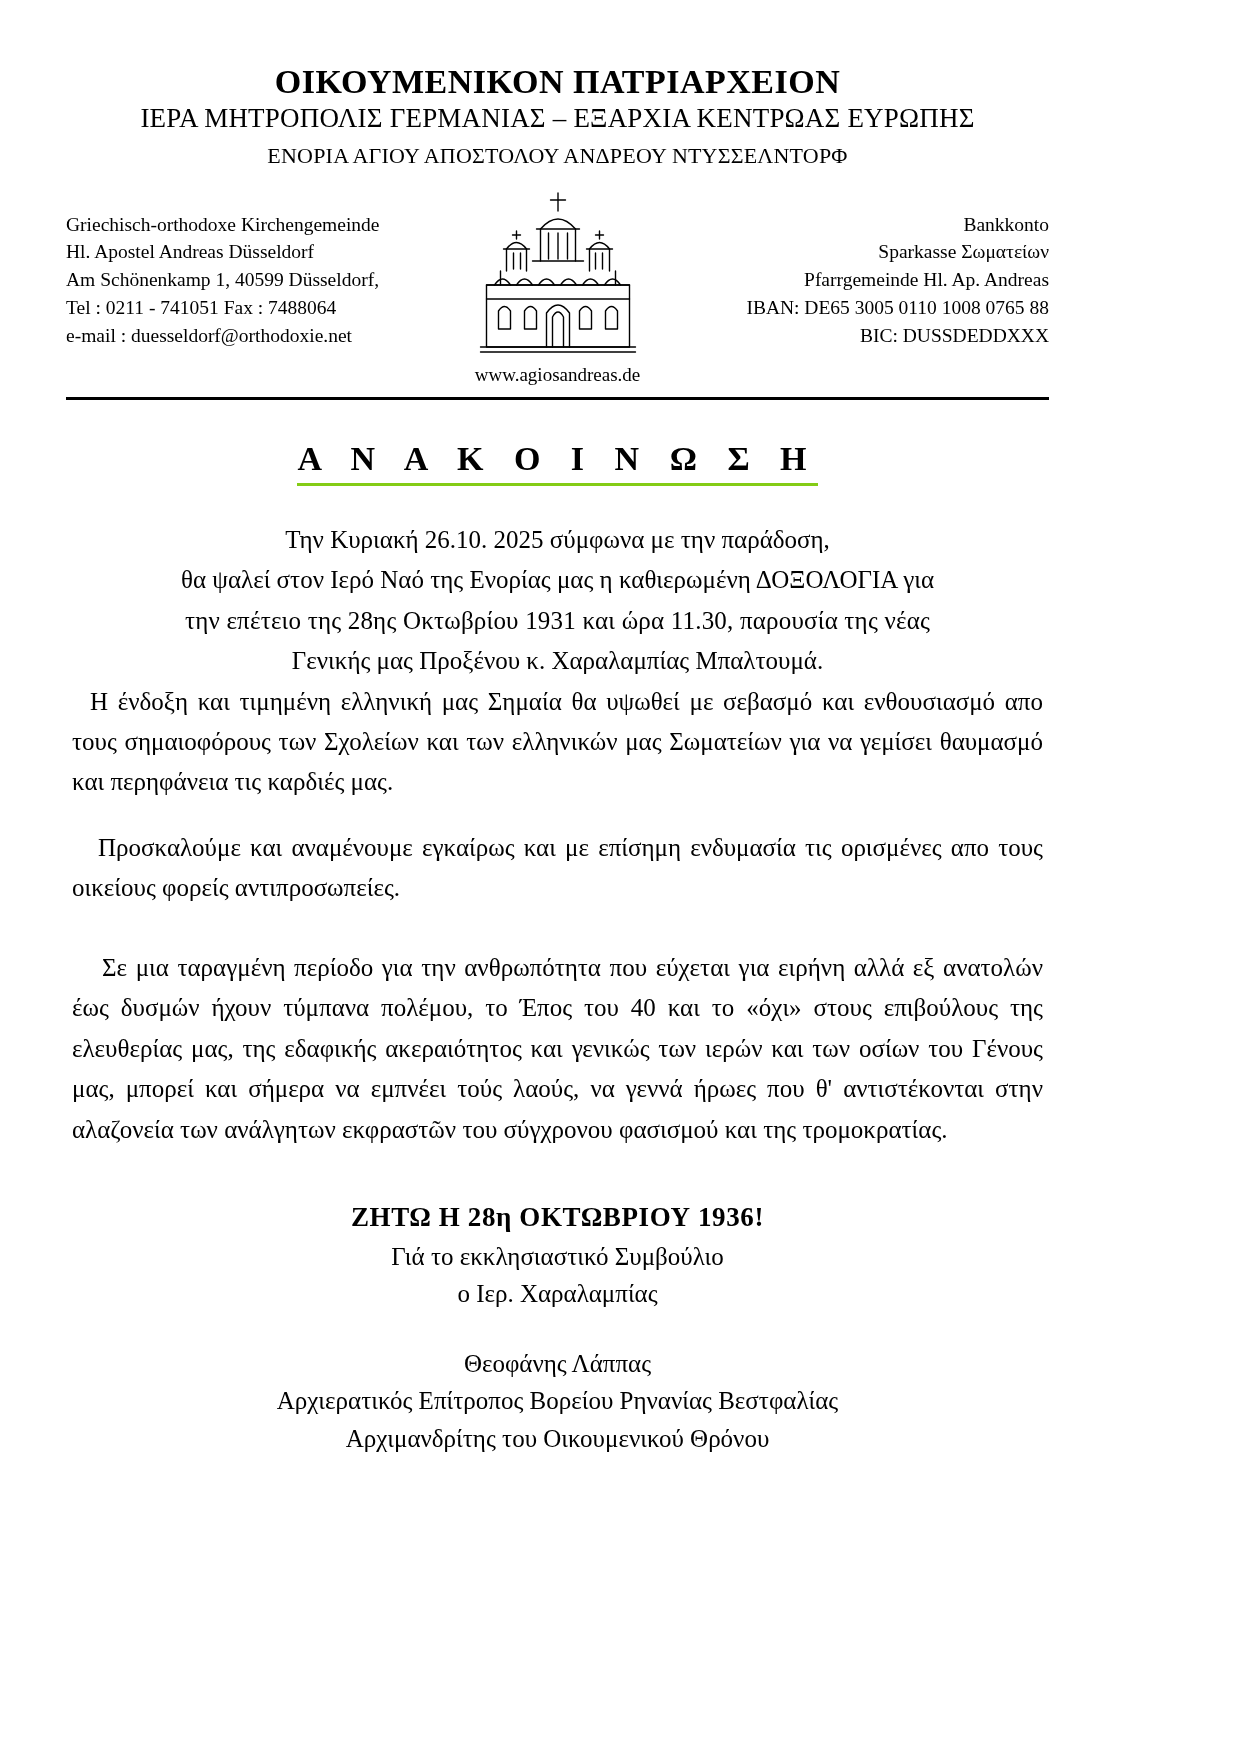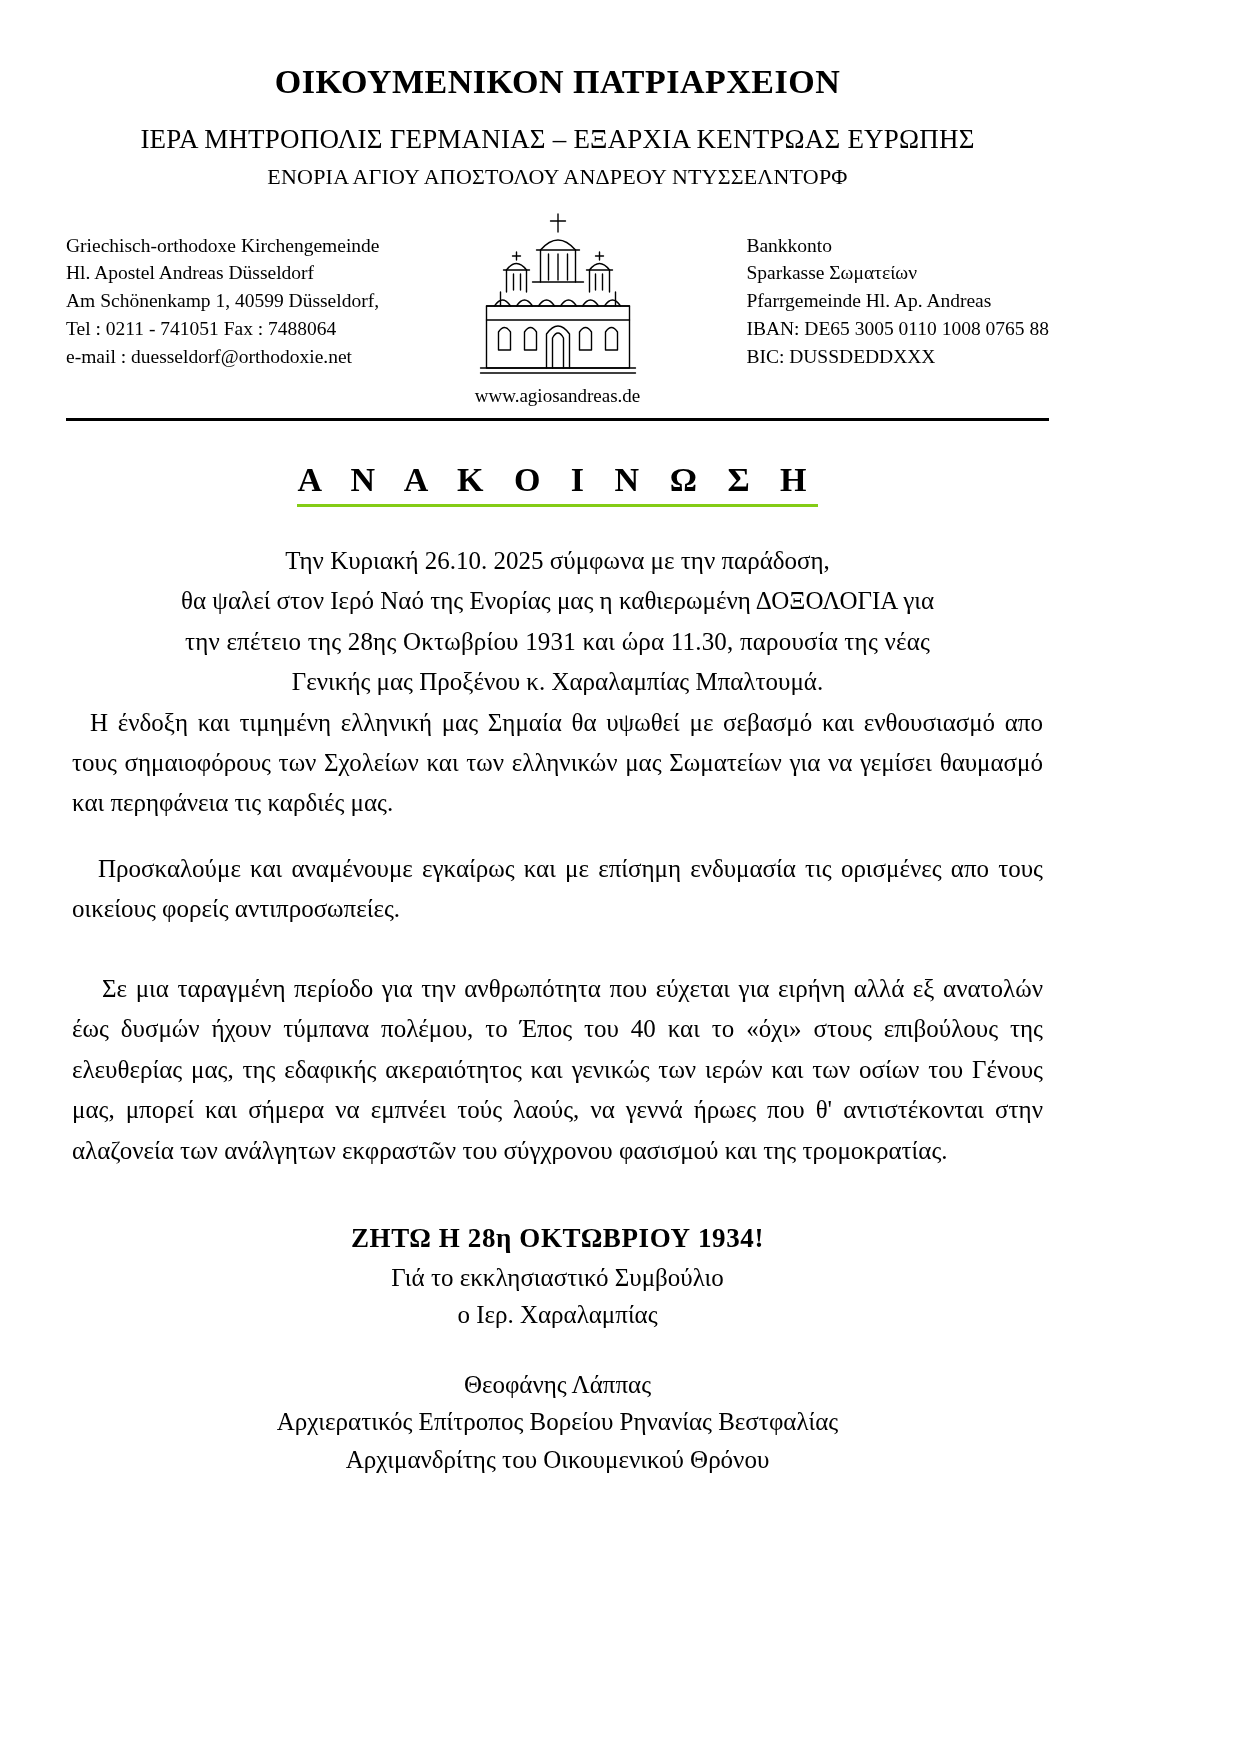--- a/index.html
+++ b/index.html
@@ -29,21 +29,21 @@
   }
   .org-title {
     font-size: 34px;
     font-weight: bold;
     letter-spacing: 0.5px;
     line-height: 1.15;
   }
   .org-sub1 {
     font-size: 27px;
     line-height: 1.3;
-    margin-top: 21px;
+    margin-top: 0;
     letter-spacing: 0.2px;
   }
   .org-sub2 {
     font-size: 22px;
     line-height: 1.3;
     margin-top: 6px;
     letter-spacing: 0.2px;
   }
 
   
@@ -61,21 +61,21 @@
     line-height: 1.42;
     text-align: left;
     white-space: nowrap;
   }
   .contact-right {
     position: absolute;
     right: 66px;
     top: 22px;
     font-size: 19.5px;
     line-height: 1.42;
-    text-align: left;
+    text-align: right;
     white-space: nowrap;
   }
   .church-emblem {
     position: absolute;
     left: 50%;
     transform: translateX(-50%);
     top: 0px;
     width: 215px;
     height: 175px;
   }
@@ -277,21 +277,21 @@
 
     <div class="par-gap"></div>
 
     <p class="invite-par">Προσκαλούμε και αναμένουμε εγκαίρως και  με επίσημη ενδυμασία τις ορισμένες απο τους οικείους φορείς αντιπροσωπείες.</p>
 
     <div class="par-gap-lg"></div>
 
     <p class="long-par">Σε μια ταραγμένη περίοδο για την ανθρωπότητα που εύχεται για ειρήνη αλλά εξ ανατολών έως δυσμών ήχουν τύμπανα πολέμου, το  Έπος του 40 και το «όχι» στους επιβούλους της ελευθερίας μας, της εδαφικής ακεραιότητος και γενικώς των ιερών και των οσίων του Γένους μας, μπορεί και σήμερα  να εμπνέει τούς λαούς, να γεννά ήρωες που θ' αντιστέκονται στην αλαζονεία των ανάλγητων εκφραστῶν του σύγχρονου φασισμού και της τρομοκρατίας.</p>
 
     <div class="closing">
-      <div class="slogan">ΖΗΤΩ Η 28η ΟΚΤΩΒΡΙΟΥ 1934!</div>
+      <div class="slogan">ΖΗΤΩ Η 28η ΟΚΤΩΒΡΙΟΥ 1936!</div>
       <div class="closing-line">Γιά το εκκλησιαστικό Συμβούλιο</div>
       <div class="closing-line">ο Ιερ. Χαραλαμπίας</div>
     </div>
 
     <div class="signature">
       <div>Θεοφάνης Λάππας</div>
       <div>Αρχιερατικός Επίτροπος Βορείου Ρηνανίας Βεστφαλίας</div>
       <div>Αρχιμανδρίτης του Οικουμενικού Θρόνου</div>
     </div>
 

